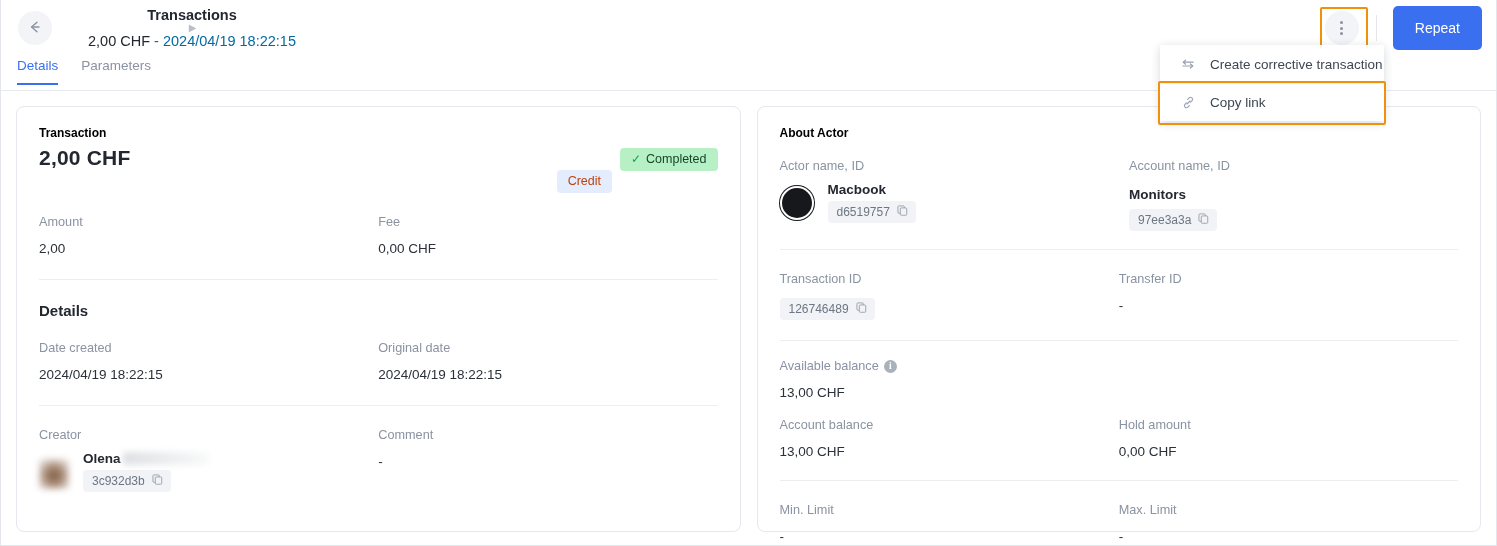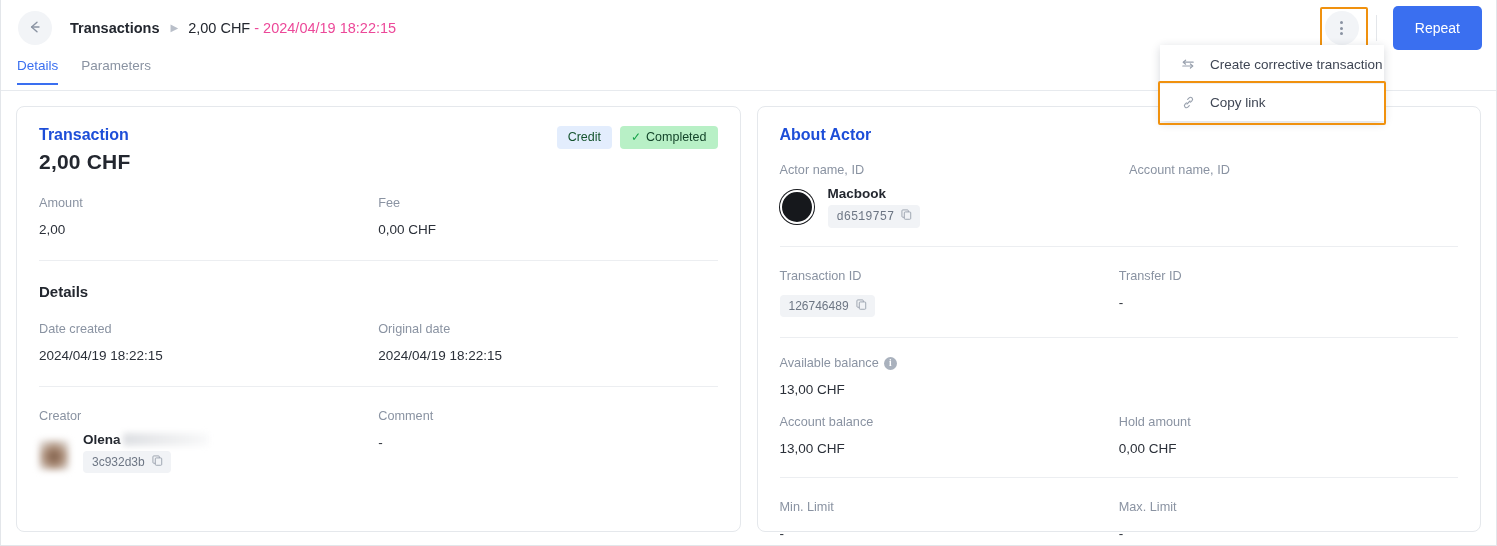--- a/index.html
+++ b/index.html
@@ -42,40 +42,41 @@
     align-items: center;
     justify-content: center;
     flex: 0 0 auto;
     cursor: pointer;
     border: none;
     padding: 0;
   }
   .breadcrumb {
     display: flex;
     align-items: center;
-    margin-left: 18px;
+    margin-left: 36px;
     font-size: 14.5px;
     white-space: nowrap;
+    flex-direction: column;
   }
   .crumb-root {
     font-weight: bold;
     color: #23272f;
     cursor: pointer;
   }
   .crumb-sep {
     color: #b9bfc9;
     font-size: 10px;
     margin: 0 10px 0 11px;
     line-height: 1;
   }
   .crumb-current {
     color: #23272f;
   }
   .crumb-current .muted {
-    color: #ec4899;
+    color: #0369a1;
   }
   .header-right {
     margin-left: auto;
     display: flex;
     align-items: center;
   }
   .kebab-wrap {
     position: relative;
     width: 36px; height: 36px;
     display: flex; align-items: center; justify-content: center;
@@ -219,23 +220,23 @@
     height: 426px;
   }
   .card-left { width: 727px; }
   .card-right { width: 727px; }
 
   .card-head {
     display: flex;
     align-items: flex-start;
   }
   .card-title {
-    font-size: 16px;
+    font-size: 12px;
     font-weight: bold;
-    color: #1d4ed8;
+    color: #000000;
   }
   .card-amount {
     font-size: 21px;
     font-weight: bold;
     color: #23272f;
     margin-top: 6px;
     letter-spacing: .2px;
   }
   .badges {
     margin-left: auto;
@@ -247,21 +248,22 @@
     font-size: 12.5px;
     border-radius: 4px;
     padding: 5px 11px;
     display: flex;
     align-items: center;
     gap: 5px;
     line-height: 1;
   }
   .badge-credit {
     background: #e3edfd;
-    color: #14532d;
+    color: #c2410c;
+    margin-top: 44px;
   }
   .badge-completed {
     background: #b8f0c6;
     color: #14452a;
   }
   .badge-check {
     color: #17a34a;
     font-size: 12px;
   }
 
@@ -518,34 +520,46 @@
     <div class="card card-right">
       <div class="card-title">About Actor</div>
 
       <div class="row2" style="margin-top:19px;gap:20px;">
         <div class="col pad">
           <div class="f-label">Actor name, ID</div>
           <div class="person">
             <div class="avatar-dark"></div>
             <div class="person-body">
               <div class="actor-name">Macbook</div>
-              <span class="chip" style="font-family:Liberation Mono, monospace;">
+              <span class="chip" style="">
                 <span>d6519757</span>
                 <span>
                   <svg width="11" height="11" viewBox="0 0 12 12" fill="none">
                     <rect x="1" y="1" width="7" height="8" rx="1" stroke="#99a1ad" stroke-width="1"></rect>
                     <rect x="3.6" y="3.2" width="7" height="8" rx="1" fill="#f1f3f6" stroke="#99a1ad" stroke-width="1"></rect>
                   </svg>
                 </span>
               </span>
             </div>
           </div>
         </div>
         <div class="col">
           <div class="f-label">Account name, ID</div>
+          <div style="margin-top:14px;">
+            <div class="actor-name">Monitors</div>
+            <span class="chip" style="margin-top:7px;">
+              <span>97ee3a3a</span>
+              <span>
+                <svg width="11" height="11" viewBox="0 0 12 12" fill="none">
+                  <rect x="1" y="1" width="7" height="8" rx="1" stroke="#99a1ad" stroke-width="1"></rect>
+                  <rect x="3.6" y="3.2" width="7" height="8" rx="1" fill="#f1f3f6" stroke="#99a1ad" stroke-width="1"></rect>
+                </svg>
+              </span>
+            </span>
+          </div>
         </div>
       </div>
 
       <div class="sep" style="margin-top:18px;"></div>
 
       <div class="row2">
         <div class="col pad">
           <div class="f-label">Transaction ID</div>
           <div style="margin-top:8px;">
             <span class="chip">

